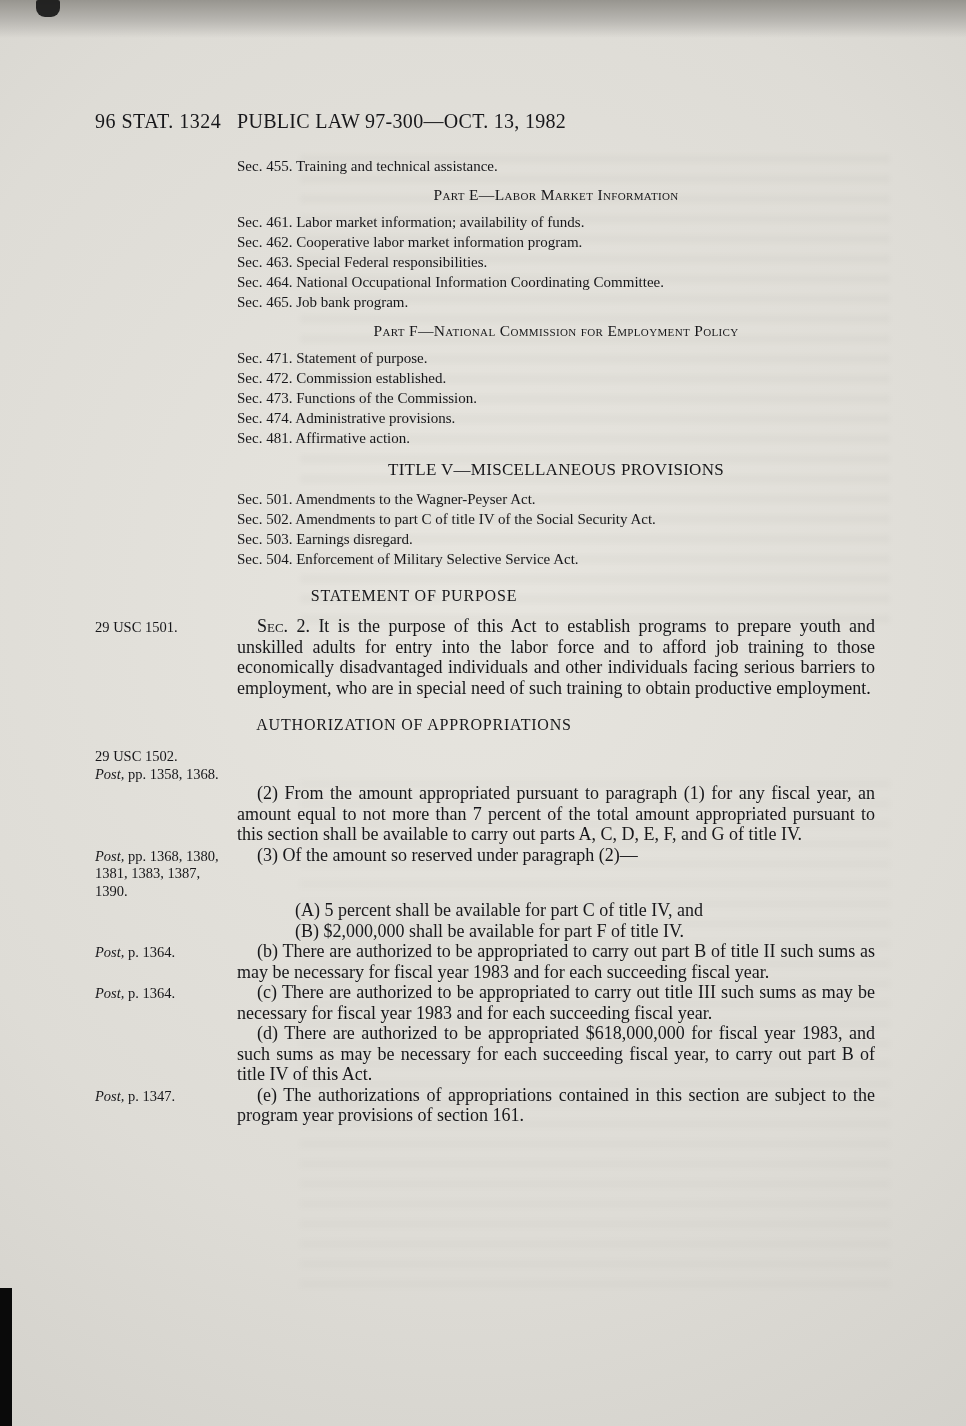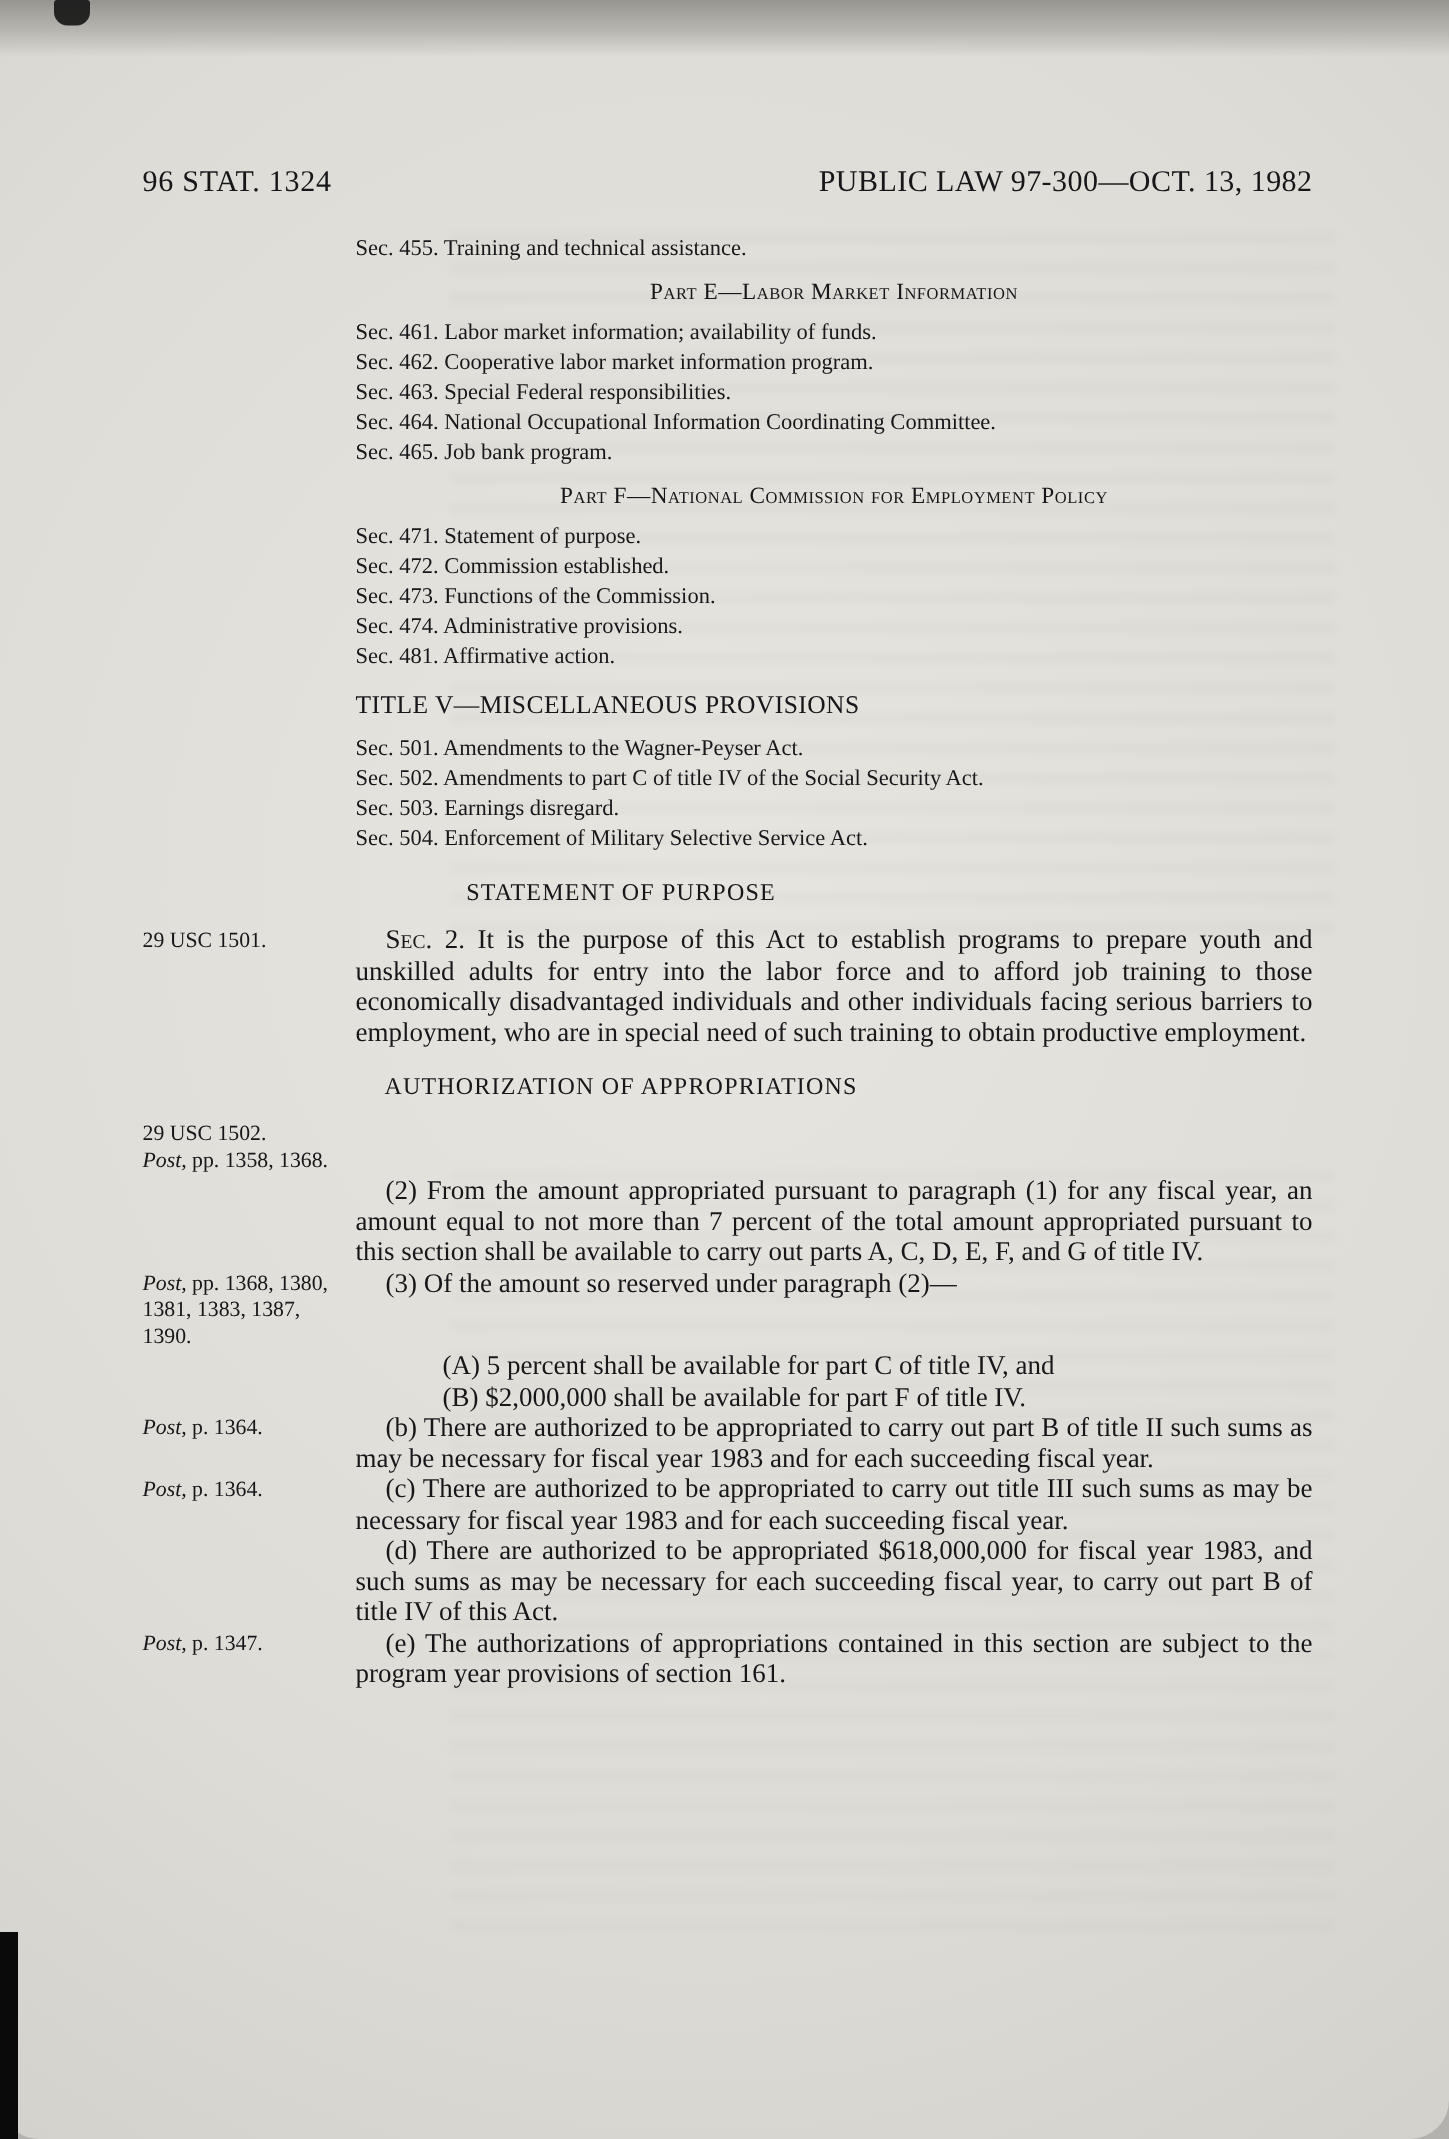--- a/index.html
+++ b/index.html
@@ -8,21 +8,20 @@
     position: relative;
     background: #b4b2ae;
     font-family: "Liberation Serif", "DejaVu Serif", serif;
     color: #17171a;
     overflow: hidden;
   }
   .scan-page {
     position: absolute; inset: 0;
     background: radial-gradient(120% 90% at 48% 42%,
       #e7e5df 0%, #dedcd6 50%, #d3d1cb 78%, #c3c1bc 100%);
-    border-radius: 26px;
   }
   .top-band {
     position: absolute; top: 0; left: 0; right: 0; height: 38px;
     background: linear-gradient(180deg, #97958f 0%, #b9b7b2 55%, rgba(185,183,178,0) 100%);
   }
   .ink-blot {
     position: absolute; top: 0; left: 36px; width: 24px; height: 17px;
     background: #151515; border-radius: 2px 2px 9px 9px; opacity: .9;
   }
   .left-bar {
@@ -37,34 +36,34 @@
   }
   .ghost-1 { top: 155px; height: 470px; }
   .ghost-2 { top: 780px; height: 510px; opacity: .12; }
 
   .header-stat {
     position: absolute; top: 110px; left: 95px;
     font-size: 20px; letter-spacing: .5px;
   }
   .header-title {
     position: absolute; top: 110px; left: 237px; width: 638px;
-    text-align: right; font-size: 20px; letter-spacing: .3px;
+    text-align: left; font-size: 20px; letter-spacing: .3px;
   }
 
   .content { position: absolute; top: 134px; left: 95px; width: 780px; }
   .main-col { margin-left: 142px; width: 638px; }
 
   .toc { margin-top: 22px; font-size: 15px; line-height: 20px; }
   .toc-sec { text-align: left; }
   .toc-part {
     text-align: center; font-variant: small-caps;
     letter-spacing: .35px; margin: 9px 0 7px; font-size: 15.5px;
   }
   .toc-title {
-    text-align: left; font-size: 17px; letter-spacing: .3px;
+    text-align: center; font-size: 17px; letter-spacing: .3px;
     margin: 12px 0 9px;
   }
 
   .center-head {
     text-align: center; font-weight: normal; font-size: 16px;
     letter-spacing: .8px; margin: 18px 0 11px;
   }
 
   .prow { display: grid; grid-template-columns: 142px 638px; align-items: start; }
   .mnote {

